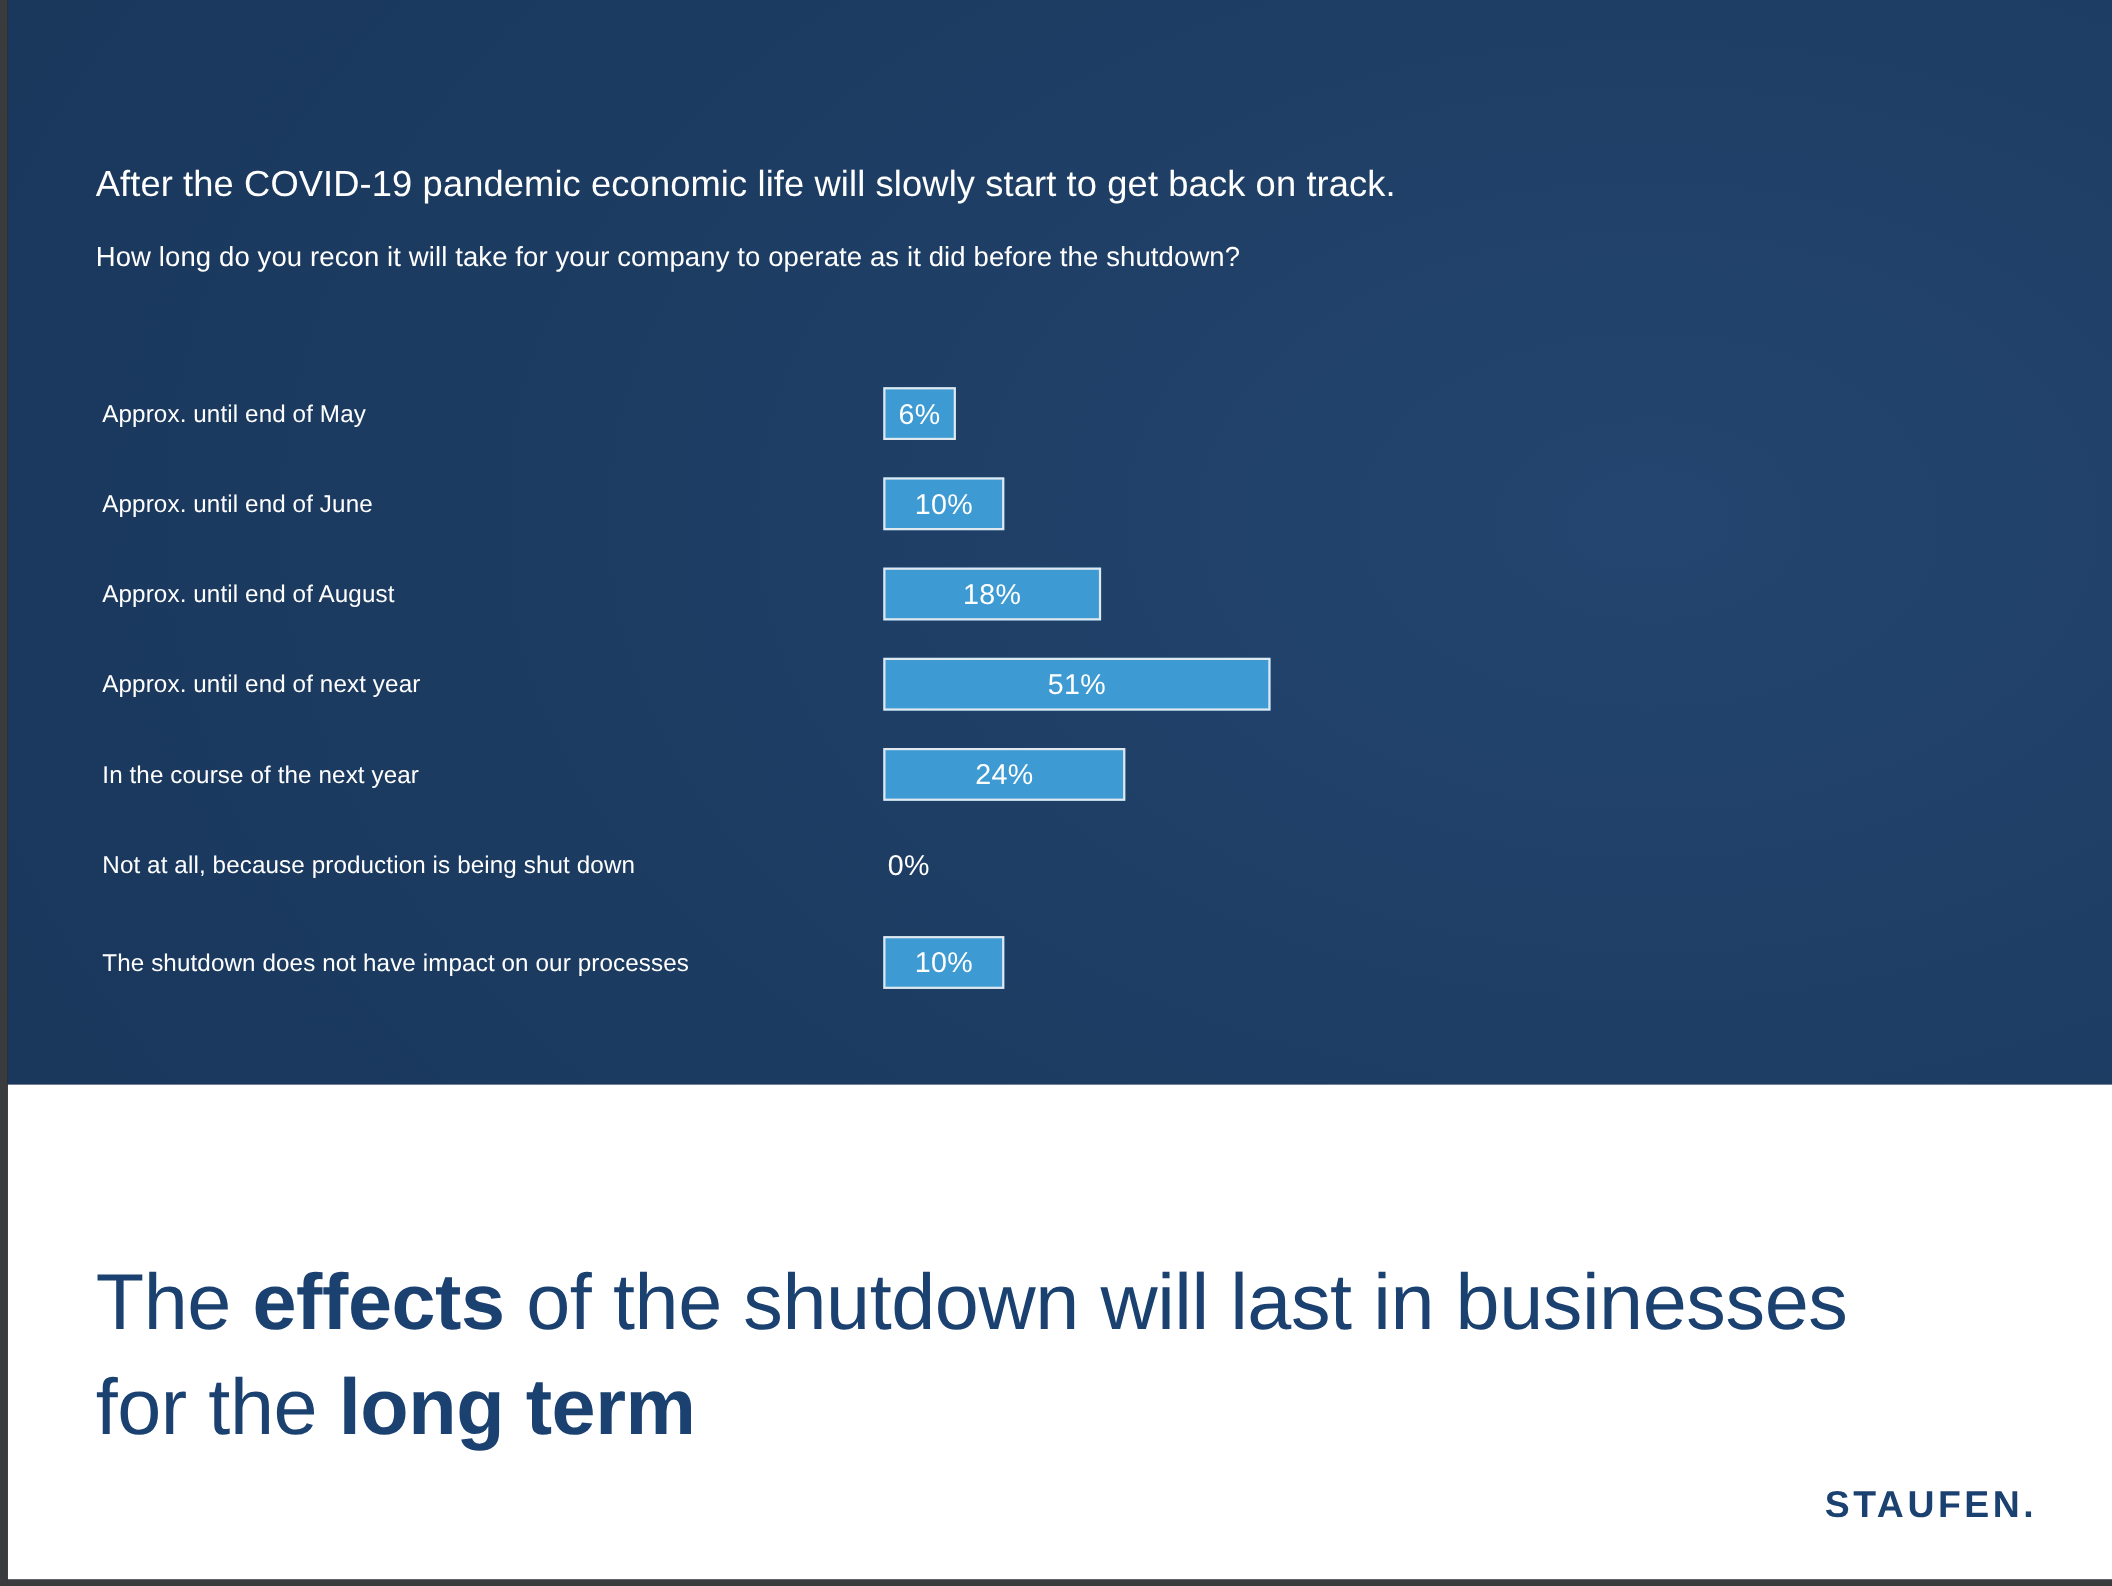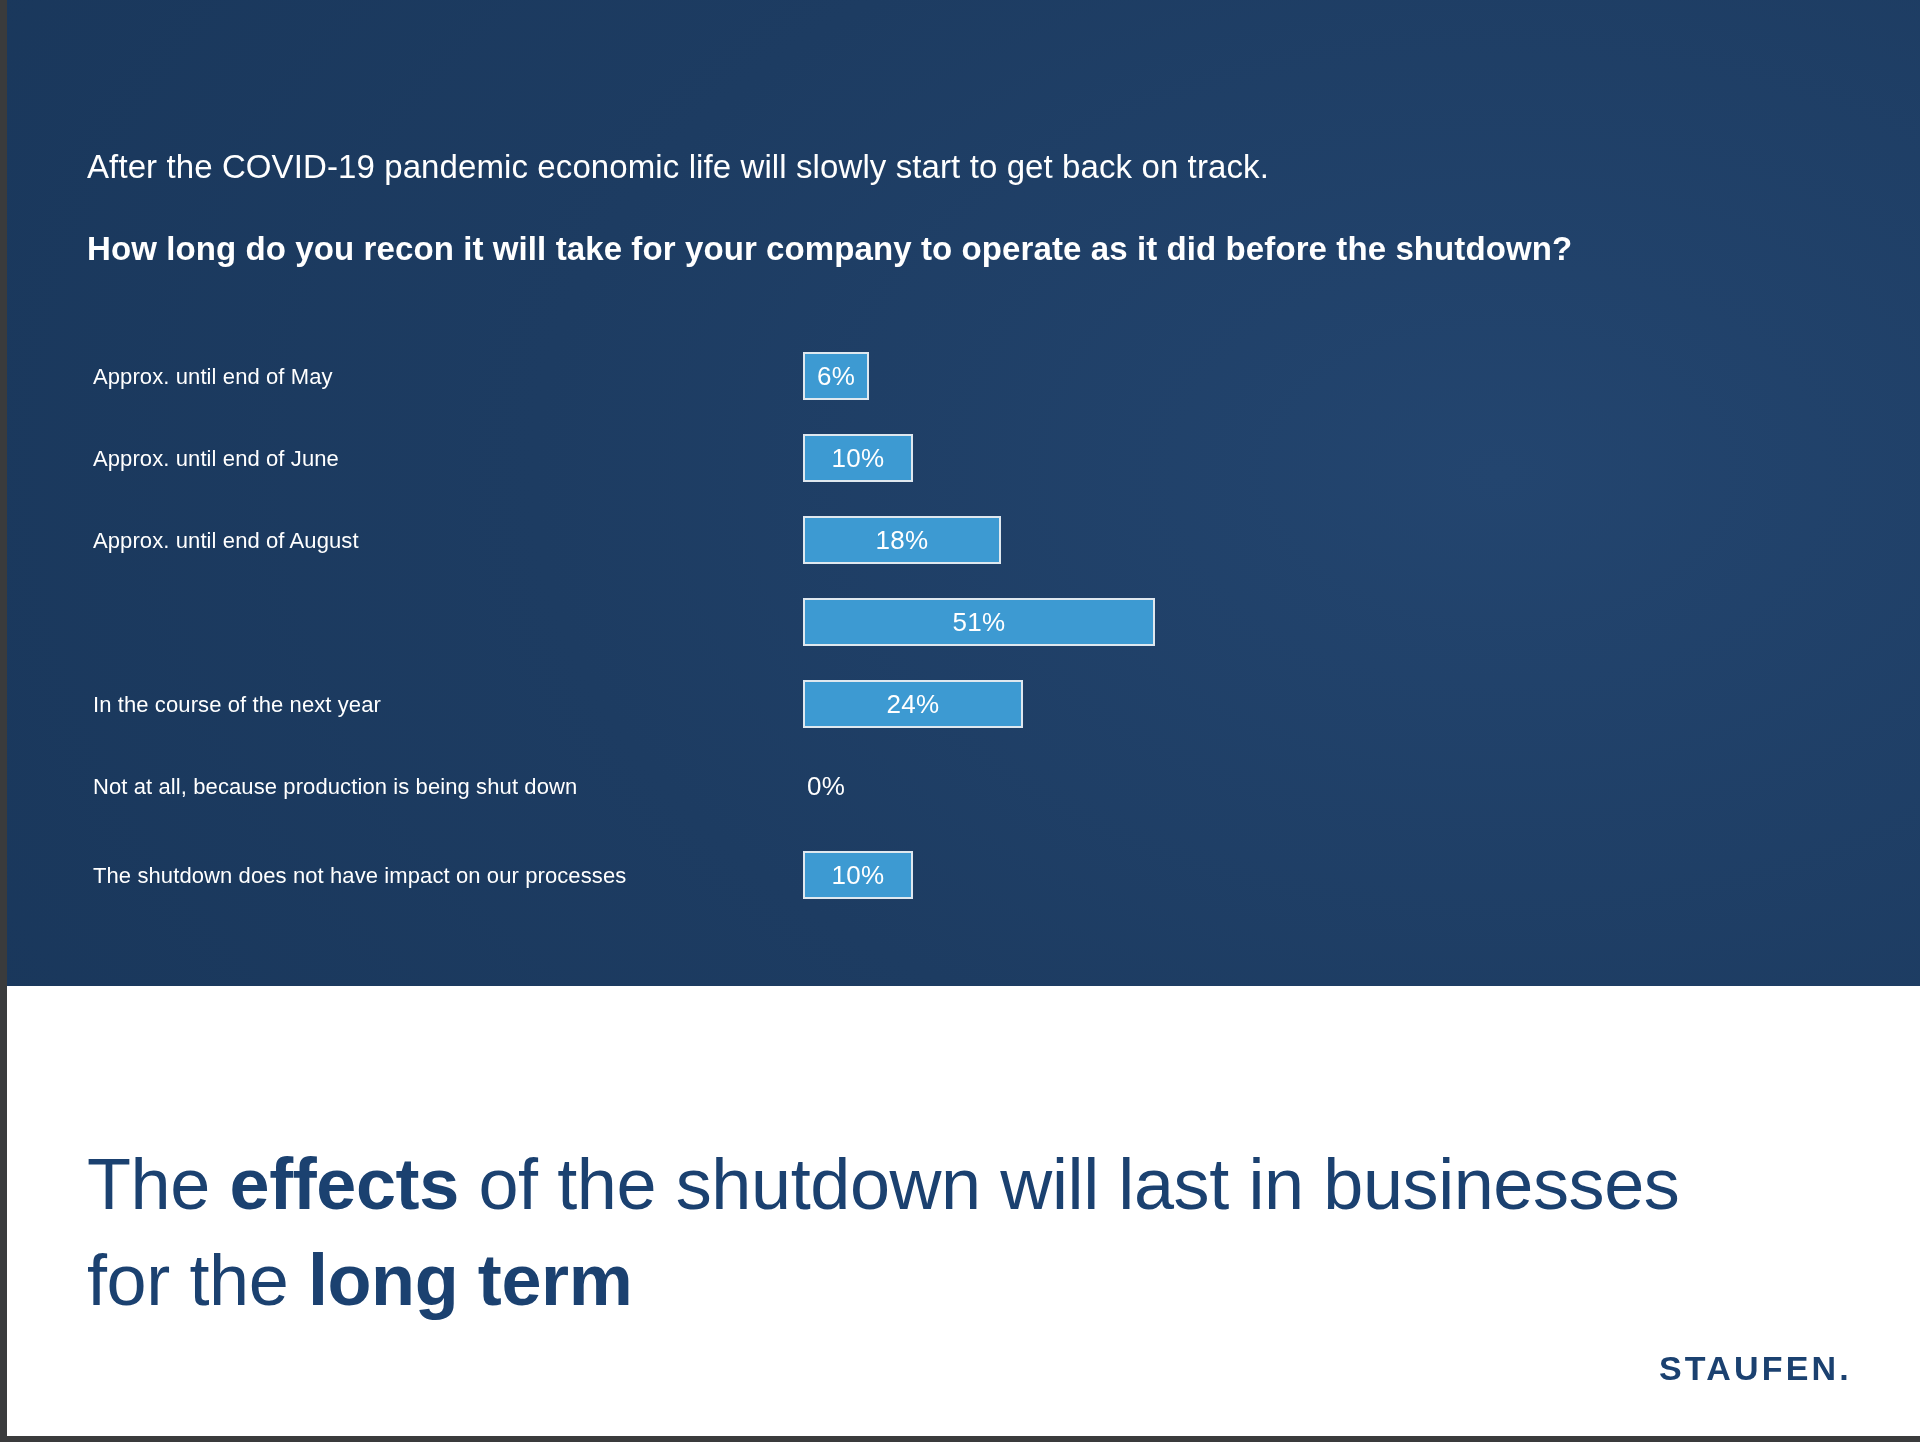--- a/index.html
+++ b/index.html
@@ -40,25 +40,25 @@
     color: #ffffff;
   }
   #question-line-1 {
     font-size: 33px;
     font-weight: 400;
     line-height: 44px;
     letter-spacing: 0.1px;
     white-space: nowrap;
   }
   #question-line-2 {
-    font-size: 33px;
-    font-weight: 700;
+    font-size: 25px;
+    font-weight: 400;
     line-height: 44px;
     letter-spacing: 0.1px;
-    margin-top: 38px;
+    margin-top: 23px;
     white-space: nowrap;
   }
 
   
   #bar-chart {
     position: absolute;
     left: 80px;
     top: 335px;
     width: 1760px;
   }
@@ -177,20 +177,21 @@
       </div>
 
       <div class="chart-row">
         <div class="row-label">Approx. until end of August</div>
         <div class="row-bar-area">
           <div class="bar" style="width:198px">18%</div>
         </div>
       </div>
 
       <div class="chart-row">
+        <div class="row-label">Approx. until end of next year</div>
         <div class="row-bar-area">
           <div class="bar" style="width:352px">51%</div>
         </div>
       </div>
 
       <div class="chart-row">
         <div class="row-label">In the course of the next year</div>
         <div class="row-bar-area">
           <div class="bar" style="width:220px">24%</div>
         </div>

